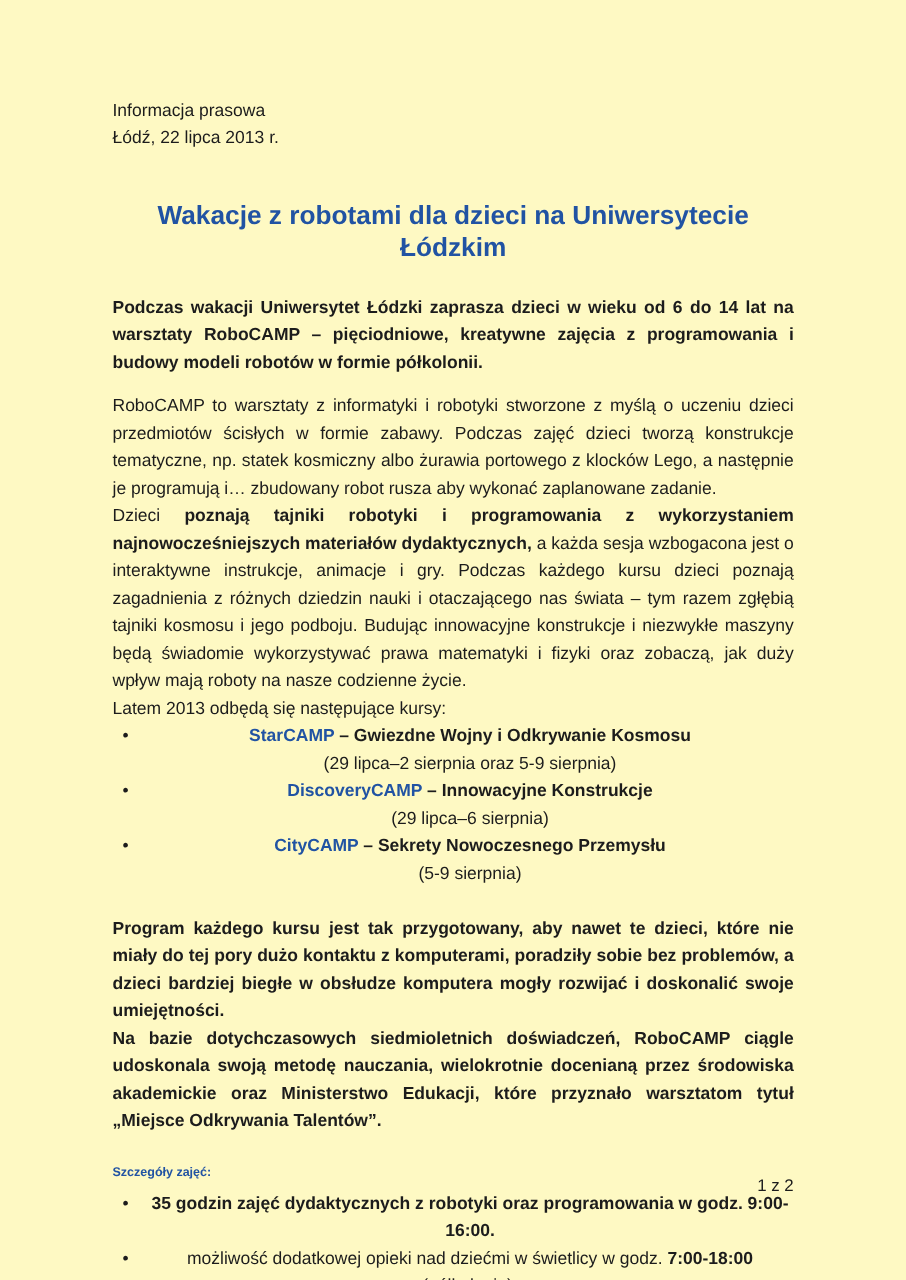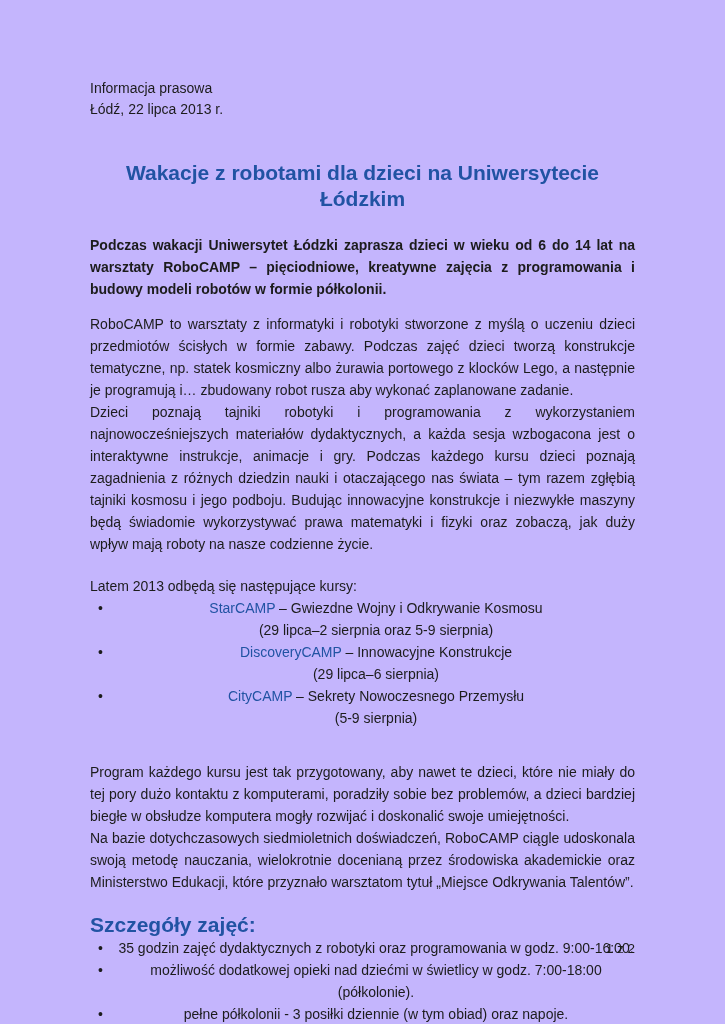--- a/index.html
+++ b/index.html
@@ -2,21 +2,21 @@
 <html><head>
 <meta charset="utf-8">
 <style>
   * { box-sizing: border-box; }
   html, body { margin: 0; padding: 0; background: #ffffff; }
   .page {
     position: relative;
     width: 725px;
     height: 1024px;
     margin: 0 auto;
-    background: #c4b5fd;
+    background: #fef9c3;
     padding: 78px 90px 0 90px;
     font-family: "Liberation Sans", sans-serif;
     font-size: 14px;
     line-height: 22px;
     color: #1c1c1c;
     overflow: hidden;
   }
   .press p { margin: 0; line-height: 21px; }
   .doc-title {
     margin: 40px 0 0 0;
@@ -26,35 +26,35 @@
     font-weight: 700;
     color: #2153a3;
   }
   .lead {
     margin: 22px 0 0 0;
     font-weight: 700;
     text-align: justify;
   }
   .para { margin: 0; text-align: justify; }
   .block-1 { margin-top: 13px; }
-  .courses-intro { margin-top: 20px; }
-  .block-2 { margin-top: 32px; }
+  .courses-intro { }
+  .block-2 { margin-top: 22px; font-weight: bold; }
   ul.bullet-list { list-style: none; margin: 0; padding: 0; text-align: center; }
   ul.bullet-list li { position: relative; padding-left: 27px; }
   ul.bullet-list li::before {
     content: "\2022";
     position: absolute;
     left: 8px;
     top: 0;
   }
-  .bold { font-weight: 400; }
+  .bold { font-weight: 700; }
   .blue { color: #2153a3; }
   .section-heading {
     margin: 20px 0 1px 0;
-    font-size: 21px;
+    font-size: 10px;
     line-height: 23px;
     font-weight: 700;
     color: #2153a3;
   }
   .page-footer {
     position: absolute;
     right: 90px;
     bottom: 64px;
     font-size: 13.5px;
     color: #1c1c1c;

